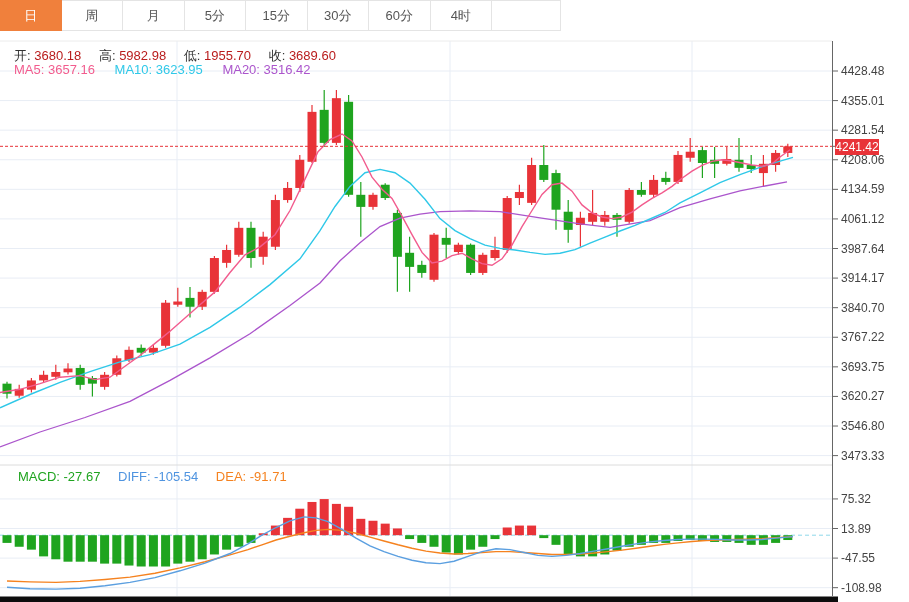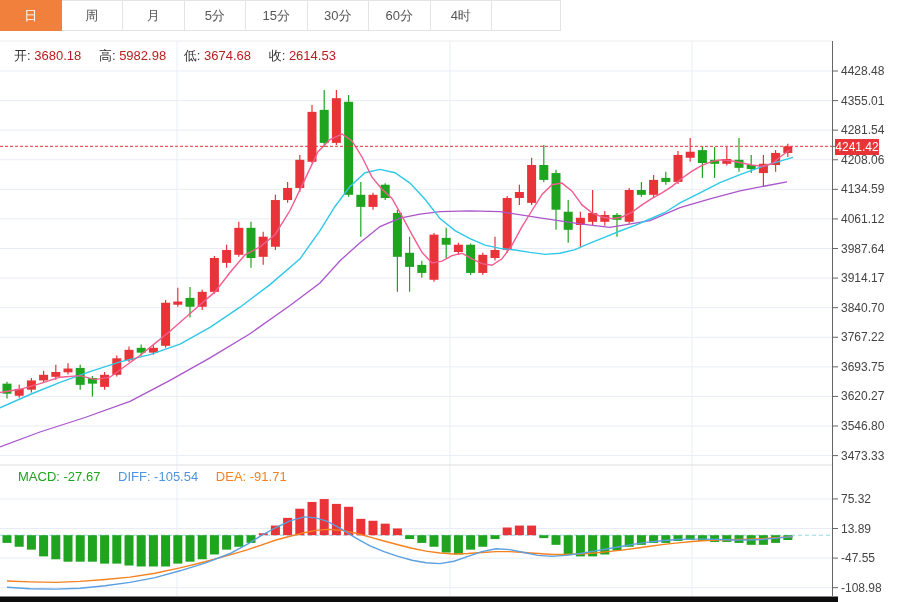--- a/index.html
+++ b/index.html
@@ -42,25 +42,30 @@
       <div class="tab">4时</div>
       <div class="tab filler"></div>
     </div>
 
   <div id="ohlc-row" class="overlay">
     <span class="lbl">开:</span>
     <span class="val">3680.18</span>
     <span class="lbl">高:</span>
     <span class="val">5982.98</span>
     <span class="lbl">低:</span>
-    <span class="val">3674.68</span>
+    <span class="val">1955.70</span>
     <span class="lbl">收:</span>
-    <span class="val">2614.53</span>
+    <span class="val">3689.60</span>
   </div>
 
+  <div id="ma-row" class="overlay">
+    <span id="ma5-txt" style="color: rgb(242, 92, 142);">MA5: 3657.16</span>
+    <span id="ma10-txt" style="color: rgb(47, 200, 232);">MA10: 3623.95</span>
+    <span id="ma20-txt" style="color: rgb(171, 85, 204);">MA20: 3516.42</span>
+  </div>
 
   <div id="macd-row" class="overlay">
     <span id="macd-txt" style="color: rgb(31, 164, 31);">MACD: -27.67</span>
     <span id="diff-txt" style="color: rgb(79, 148, 224);">DIFF: -105.54</span>
     <span id="dea-txt" style="color: rgb(245, 130, 31);">DEA: -91.71</span>
   </div>
 
   <div id="price-tag" style="background: rgb(232, 51, 56);">4241.42</div>
 
   <svg id="chart" width="909" height="602" viewBox="0 0 909 602">

